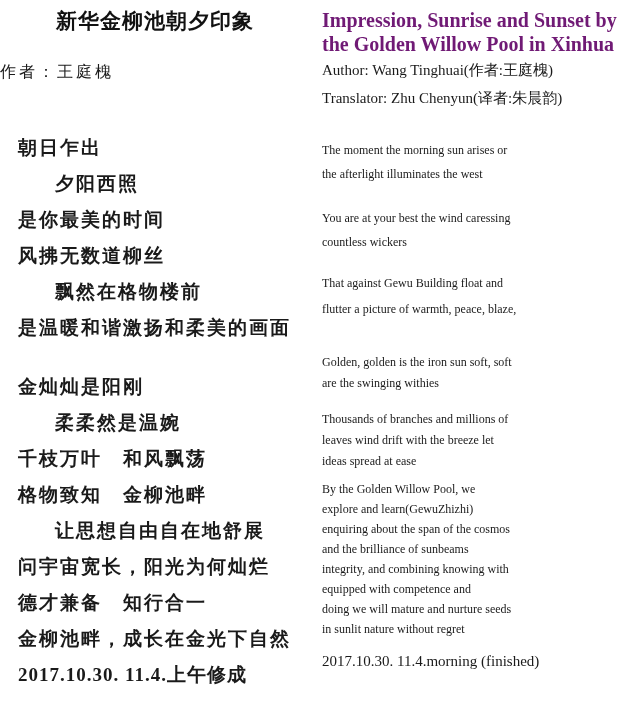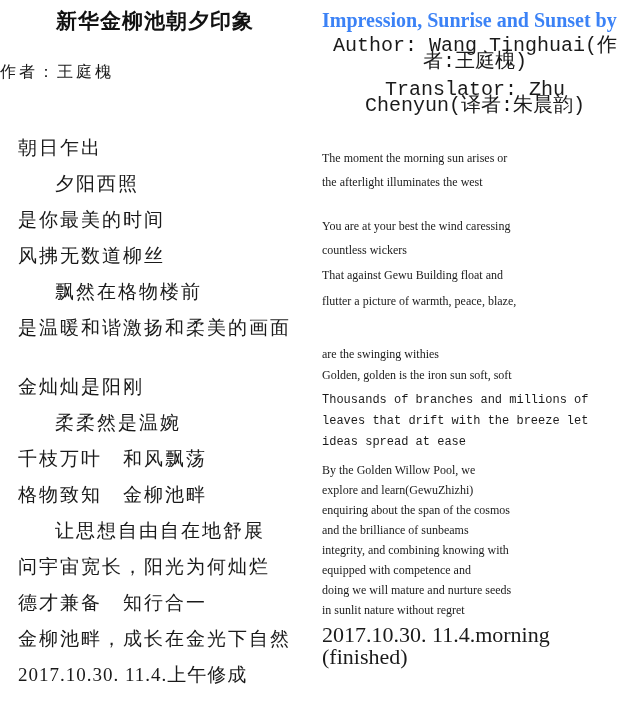--- a/index.html
+++ b/index.html
@@ -34,20 +34,21 @@
     font-family: "Liberation Serif", "DejaVu Serif", serif;
     font-size: 16px;
     line-height: 20px;
     letter-spacing: 3px;
   }
   .cn-poem {
     margin-top: 48px;
     margin-left: 18px;
     font-family: "Liberation Serif", "DejaVu Serif", serif;
     font-size: 19px;
+    font-weight: bold;
   }
   .cn-line {
     height: 36px;
     line-height: 36px;
     white-space: pre;
     letter-spacing: 2px;
   }
   .cn-line.indent { padding-left: 37px; }
   .cn-line.stanza-gap { margin-top: 23px; }
   .cn-date { letter-spacing: 1px; }
@@ -57,45 +58,44 @@
     position: absolute;
     left: 322px; top: 0;
     width: 306px;
     font-family: "Liberation Serif", "DejaVu Serif", serif;
   }
   .en-title {
     margin-top: 8px;
     font-weight: bold;
     font-size: 20px;
     line-height: 24px;
-    color: #3b82f6;
+    color: #701a75;
   }
   .en-byline {
-    text-align: center;
-    font-size: 20px;
+    text-align: left;
+    font-size: 15px;
     line-height: 16px;
-    font-family: Liberation Mono, monospace;
   }
   .en-byline.author-line { margin-top: 6px; }
   .en-byline.translator-line { margin-top: 12px; }
   .en-para { font-size: 12px; }
   .en-para .ln { white-space: pre; }
   .lh24 .ln { line-height: 24px; }
   .lh26 .ln { line-height: 26px; }
   .lh21 .ln { line-height: 21px; }
   .lh20 .ln { line-height: 20px; }
   .p1 { margin-top: 32px; }
   .p2 { margin-top: 20px; }
-  .p3 { }
+  .p3 { margin-top: 16px; }
   .p4 { margin-top: 30px; }
-  .p5 { margin-top: 4px; font-family: Liberation Mono, monospace; }
+  .p5 { margin-top: 15px; }
   .p6 { margin-top: 7px; font-family: Liberation Serif, serif; }
   .en-date {
-    margin-top: 4px;
-    font-size: 22px;
+    margin-top: 11px;
+    font-size: 15px;
     line-height: 22px;
   }
 </style>
 </head>
 <body>
 
 <div class="page">
 
   <div class="col-left">
     <div class="cn-title">新华金柳池朝夕印象</div>
@@ -116,47 +116,48 @@
       <div class="cn-line">问宇宙宽长，阳光为何灿烂</div>
       <div class="cn-line">德才兼备　知行合一</div>
       <div class="cn-line">金柳池畔，成长在金光下自然</div>
       <div class="cn-line cn-date">2017.10.30. 11.4.上午修成</div>
     </div>
   </div>
 
   <div class="col-right">
     <div class="en-title">
       <div class="ln">Impression, Sunrise and Sunset by</div>
+      <div class="ln">the Golden Willow Pool in Xinhua</div>
     </div>
     <div class="en-byline author-line">Author: Wang Tinghuai(作者:王庭槐)</div>
     <div class="en-byline translator-line">Translator: Zhu Chenyun(译者:朱晨韵)</div>
 
     <div class="en-para p1 lh24">
       <div class="ln">The moment the morning sun arises or</div>
       <div class="ln">the afterlight illuminates the west</div>
     </div>
 
     <div class="en-para p2 lh24">
       <div class="ln">You are at your best the wind caressing</div>
       <div class="ln">countless wickers</div>
     </div>
 
     <div class="en-para p3 lh26">
       <div class="ln">That against Gewu Building float and</div>
       <div class="ln">flutter a picture of warmth, peace, blaze,</div>
     </div>
 
     <div class="en-para p4 lh21">
+      <div class="ln">Golden, golden is the iron sun soft, soft</div>
       <div class="ln">are the swinging withies</div>
-      <div class="ln">Golden, golden is the iron sun soft, soft</div>
     </div>
 
     <div class="en-para p5 lh21">
       <div class="ln">Thousands of branches and millions of</div>
-      <div class="ln">leaves that drift with the breeze let</div>
+      <div class="ln">leaves wind drift with the breeze let</div>
       <div class="ln">ideas spread at ease</div>
     </div>
 
     <div class="en-para p6 lh20">
       <div class="ln">By the Golden Willow Pool, we</div>
       <div class="ln">explore and learn(GewuZhizhi)</div>
       <div class="ln">enquiring about the span of the cosmos</div>
       <div class="ln">and the brilliance of sunbeams</div>
       <div class="ln">integrity, and combining knowing with</div>
       <div class="ln">equipped with competence and</div>

